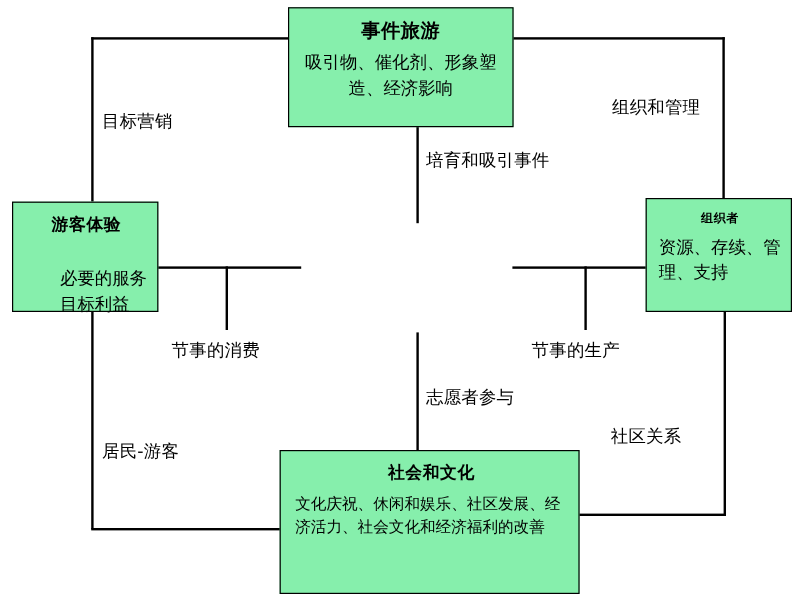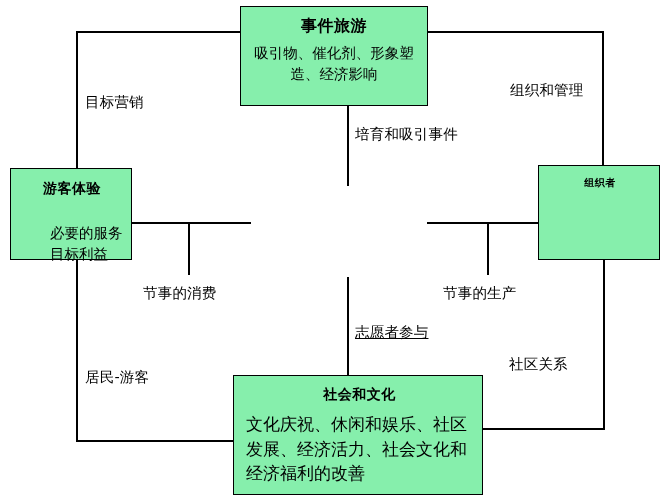--- a/index.html
+++ b/index.html
@@ -47,21 +47,21 @@
   #box-product{left:250px;top:185px;width:178px;height:93px;padding:8px 6px 0 8px;}
   #box-product .title{font-size:15.5px;margin-bottom:4px;}
   #box-product .body{font-size:14px;text-align:left;}
 
   #box-organiser{left:538px;top:165px;width:122px;height:95px;padding:10px 8px 0 10px;}
   #box-organiser .title{font-size:10px;margin-bottom:7px;}
   #box-organiser .body{text-align:left;}
 
   #box-social{left:233px;top:375px;width:250px;height:120px;padding:9px 9px 0 12px;}
   #box-social .title{font-size:14px;margin-bottom:8px;}
-  #box-social .body{font-size:17px;text-align:left;}
+  #box-social .body{font-size:13px;text-align:left;}
 
   
   .ln{position:absolute;background:#000000;z-index:1;}
   .h{height:1.5px;}
   .v{width:1.5px;}
 
   
   .lbl{
     position:absolute;
     font-size:14.5px;
@@ -99,38 +99,39 @@
   <div class="ln h" style="left:76px;top:440px;width:158px;"></div>
 
   <div class="ln v" style="left:603px;top:259px;height:171px;"></div>
   <div class="ln h" style="left:482px;top:428px;width:122px;"></div>
 
   <div class="lbl" style="left:85px;top:95px;">目标营销</div>
   <div class="lbl" style="left:510px;top:83px;">组织和管理</div>
   <div class="lbl" style="left:355px;top:127px;">培育和吸引事件</div>
   <div class="lbl" style="left:143px;top:286px;">节事的消费</div>
   <div class="lbl" style="left:443px;top:286px;">节事的生产</div>
-  <div class="lbl" style="left:355px;top:325px;text-decoration:underline;">志愿者参与</div>
+  <div class="lbl" style="left:355px;top:325px;">志愿者参与</div>
   <div class="lbl" style="left:85px;top:370px;">居民-游客</div>
   <div class="lbl" style="left:509px;top:357px;">社区关系</div>
 
   <div class="box" id="box-event">
     <span class="title">事件旅游</span>
     <span class="body">吸引物、催化剂、形象塑造、经济影响</span>
   </div>
 
   <div class="box" id="box-visitor">
     <span class="title">游客体验</span>
     <span class="body" style="white-space:pre-line;">必要的服务
 目标利益</span>
   </div>
 
 
   <div class="box" id="box-organiser">
     <span class="title">组织者</span>
+    <span class="body">资源、存续、管理、支持</span>
   </div>
 
   <div class="box" id="box-social">
     <span class="title">社会和文化</span>
     <span class="body">文化庆祝、休闲和娱乐、社区发展、经济活力、社会文化和经济福利的改善</span>
   </div>
 
 </div>
 
 </body></html>

